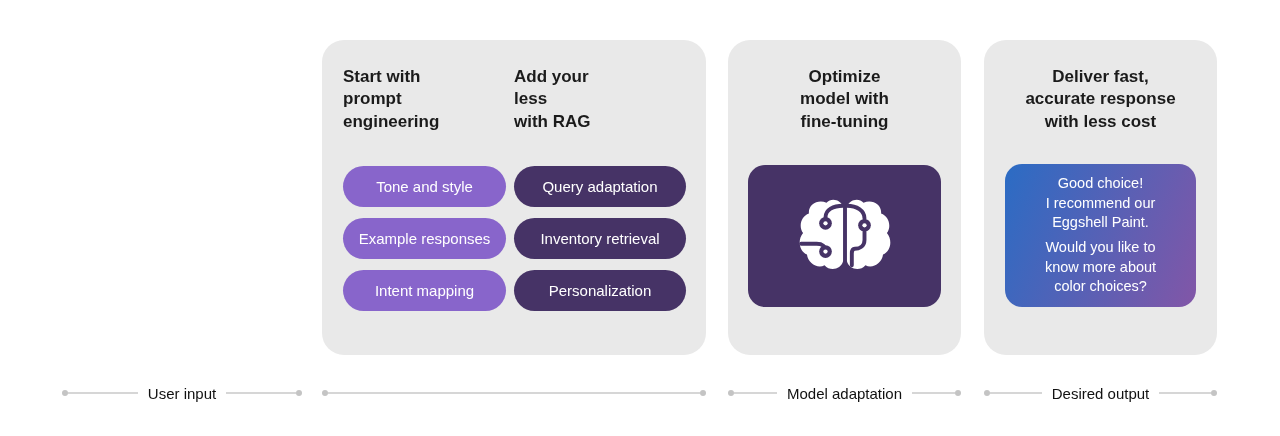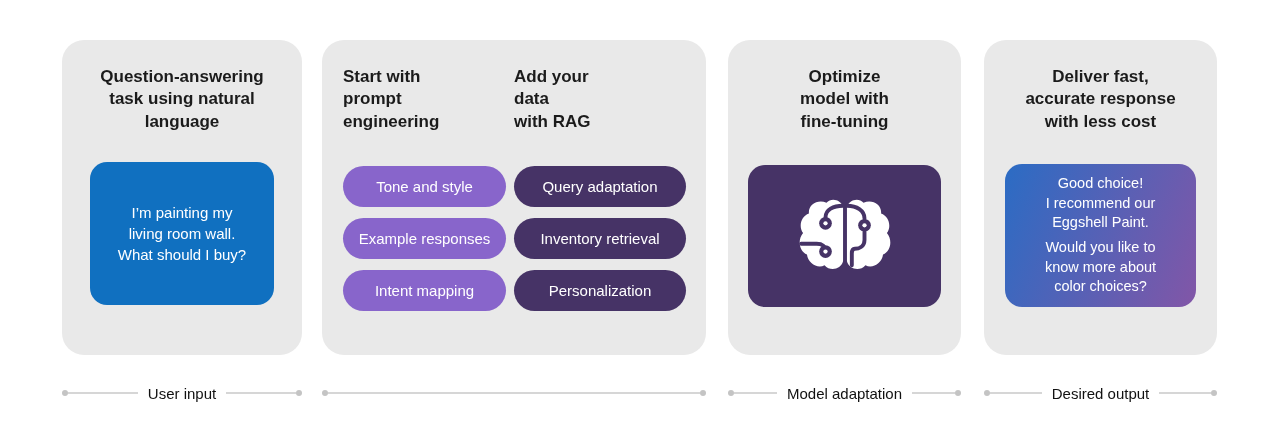--- a/index.html
+++ b/index.html
@@ -136,45 +136,35 @@
   .connector-1{left:62px;width:240px;}
   .connector-2{left:322px;width:384px;}
   .connector-3{left:728px;width:233px;}
   .connector-4{left:984px;width:233px;}
 </style>
 </head>
 <body>
 
 <div class="canvas">
 
-  <section class="panel panel-1">
-    <h3 class="panel-title">Question-answering
-task using natural
-language</h3>
-    <div class="bubble-user">
-      <p>I’m painting my
-living room wall.
-What should I buy?</p>
-    </div>
-  </section>
 
   <section class="panel panel-2">
     <div class="col col-left">
       <h3 class="col-title">Start with
 prompt
 engineering</h3>
       <div class="pills">
         <div class="pill pill-light">Tone and style</div>
         <div class="pill pill-light">Example responses</div>
         <div class="pill pill-light">Intent mapping</div>
       </div>
     </div>
     <div class="col col-right">
       <h3 class="col-title">Add your
-data
+less
 with RAG</h3>
       <div class="pills">
         <div class="pill pill-dark">Query adaptation</div>
         <div class="pill pill-dark">Inventory retrieval</div>
         <div class="pill pill-dark">Personalization</div>
       </div>
     </div>
   </section>
 
   <section class="panel panel-3">

